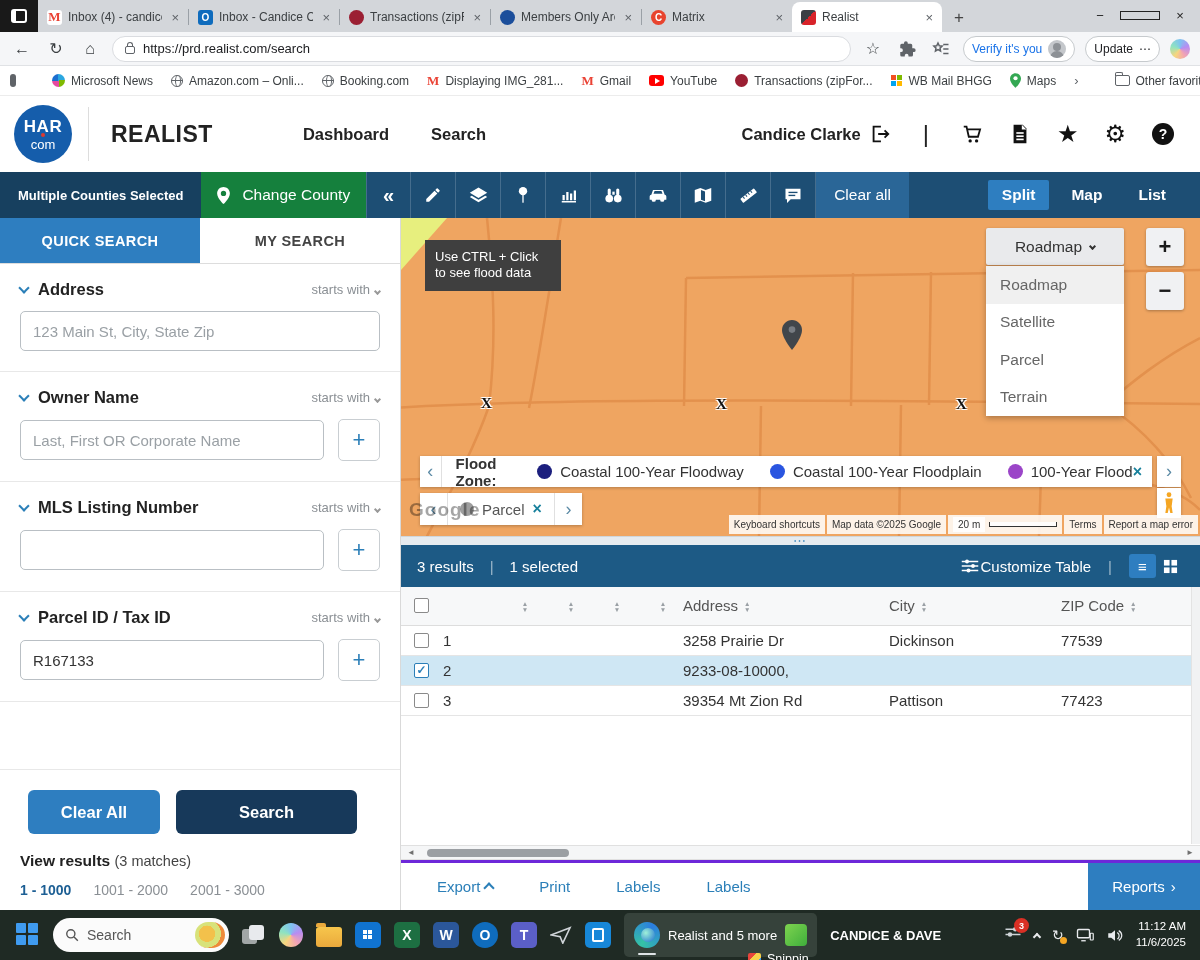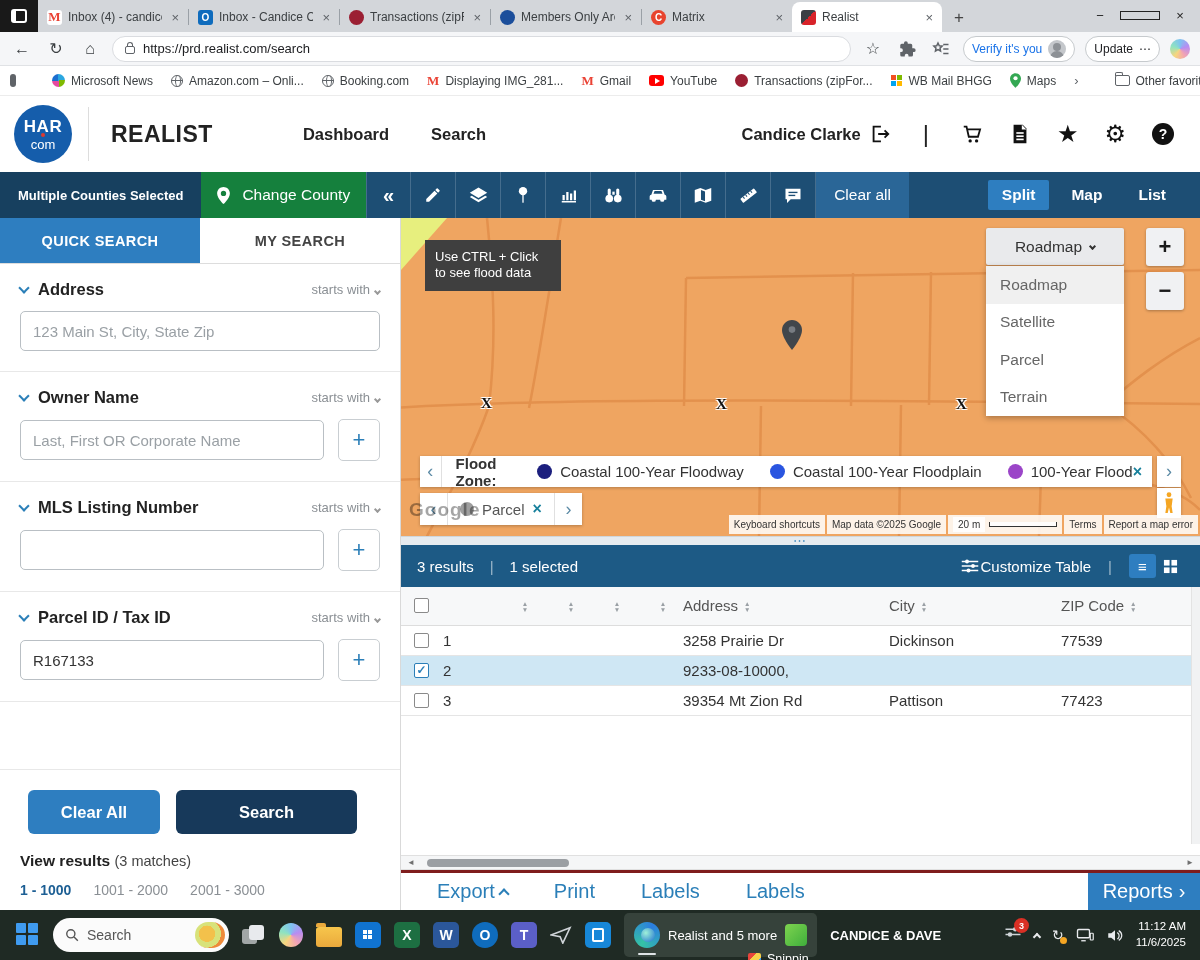--- a/index.html
+++ b/index.html
@@ -153,21 +153,21 @@
   table.grid th { height:38px; background:#f7f8f9; border-bottom:1px solid #ddd; font-size:15px; font-weight:normal; color:#555; text-align:left; }
   table.grid td { height:30px; border-bottom:1px solid #e5e5e5; font-size:15px; color:#333; }
   tr.sel td { background:#cfe7f4; }
   .cb { width:15px; height:15px; border:1.5px solid #8a8a8a; border-radius:2px; background:#fff; margin-left:13px; display:flex; align-items:center; justify-content:center; font-size:12px; font-weight:bold; color:#2b7fb8; }
   .cb.on { border-color:#2b7fb8; }
   .sort { display:inline-flex; flex-direction:column; font-size:6.5px; color:#9aa0a5; line-height:1; vertical-align:middle; margin-left:6px; }
   .rfill { flex:1; }
   .hscroll { height:15px; background:#f5f6f7; border-top:1px solid #e0e0e0; border-bottom:1px solid #e0e0e0; position:relative; flex:none; }
   .hthumb { position:absolute; left:26px; top:3px; width:142px; height:8px; border-radius:4px; background:#9b9fa3; }
   .harrow { position:absolute; top:2px; font-size:8px; color:#707070; }
-  .actionbar { height:40px; background:#fff; border-top:3px solid #7f1d1d; display:flex; align-items:center; padding-left:36px; gap:46px; font-size:20px; color:#2b7fb8; flex:none; }
+  .actionbar { height:50px; background:#fff; border-top:3px solid #6d28d9; display:flex; align-items:center; padding-left:36px; gap:46px; font-size:15px; color:#2b7fb8; flex:none; }
   .reports { margin-left:auto; align-self:stretch; width:112px; background:#2e7ec0; color:#fff; font-weight:normal; display:flex; align-items:center; justify-content:center; gap:6px; }
   .vscroll { position:absolute; right:0; top:42px; bottom:66px; width:9px; background:#f1f2f3; border-left:1px solid #e3e3e3; }
 
   
   .taskbar { height:50px; background:#1f2a24; display:flex; align-items:center; padding:0 10px; gap:13px; position:relative; color:#fff; }
   .winlogo { width:24px; height:24px; display:grid; grid-template-columns:10px 10px; grid-template-rows:10px 10px; gap:2px; margin-left:6px; }
   .winlogo i { background:#3f9bf0; border-radius:1px; }
   .tsearch { width:176px; height:34px; background:#fbfbfb; border-radius:17px; display:flex; align-items:center; gap:8px; padding:0 4px 0 12px; color:#555; font-size:14px; }
   .foodimg { margin-left:auto; width:30px; height:26px; border-radius:13px; background:radial-gradient(circle at 40% 45%, #f3c14b 0 35%, #d8e27a 36% 60%, #ee8b3a 61% 100%); }
   .ticon { width:26px; height:26px; border-radius:5px; display:flex; align-items:center; justify-content:center; font-weight:bold; font-size:14px; color:#fff; flex:none; }

